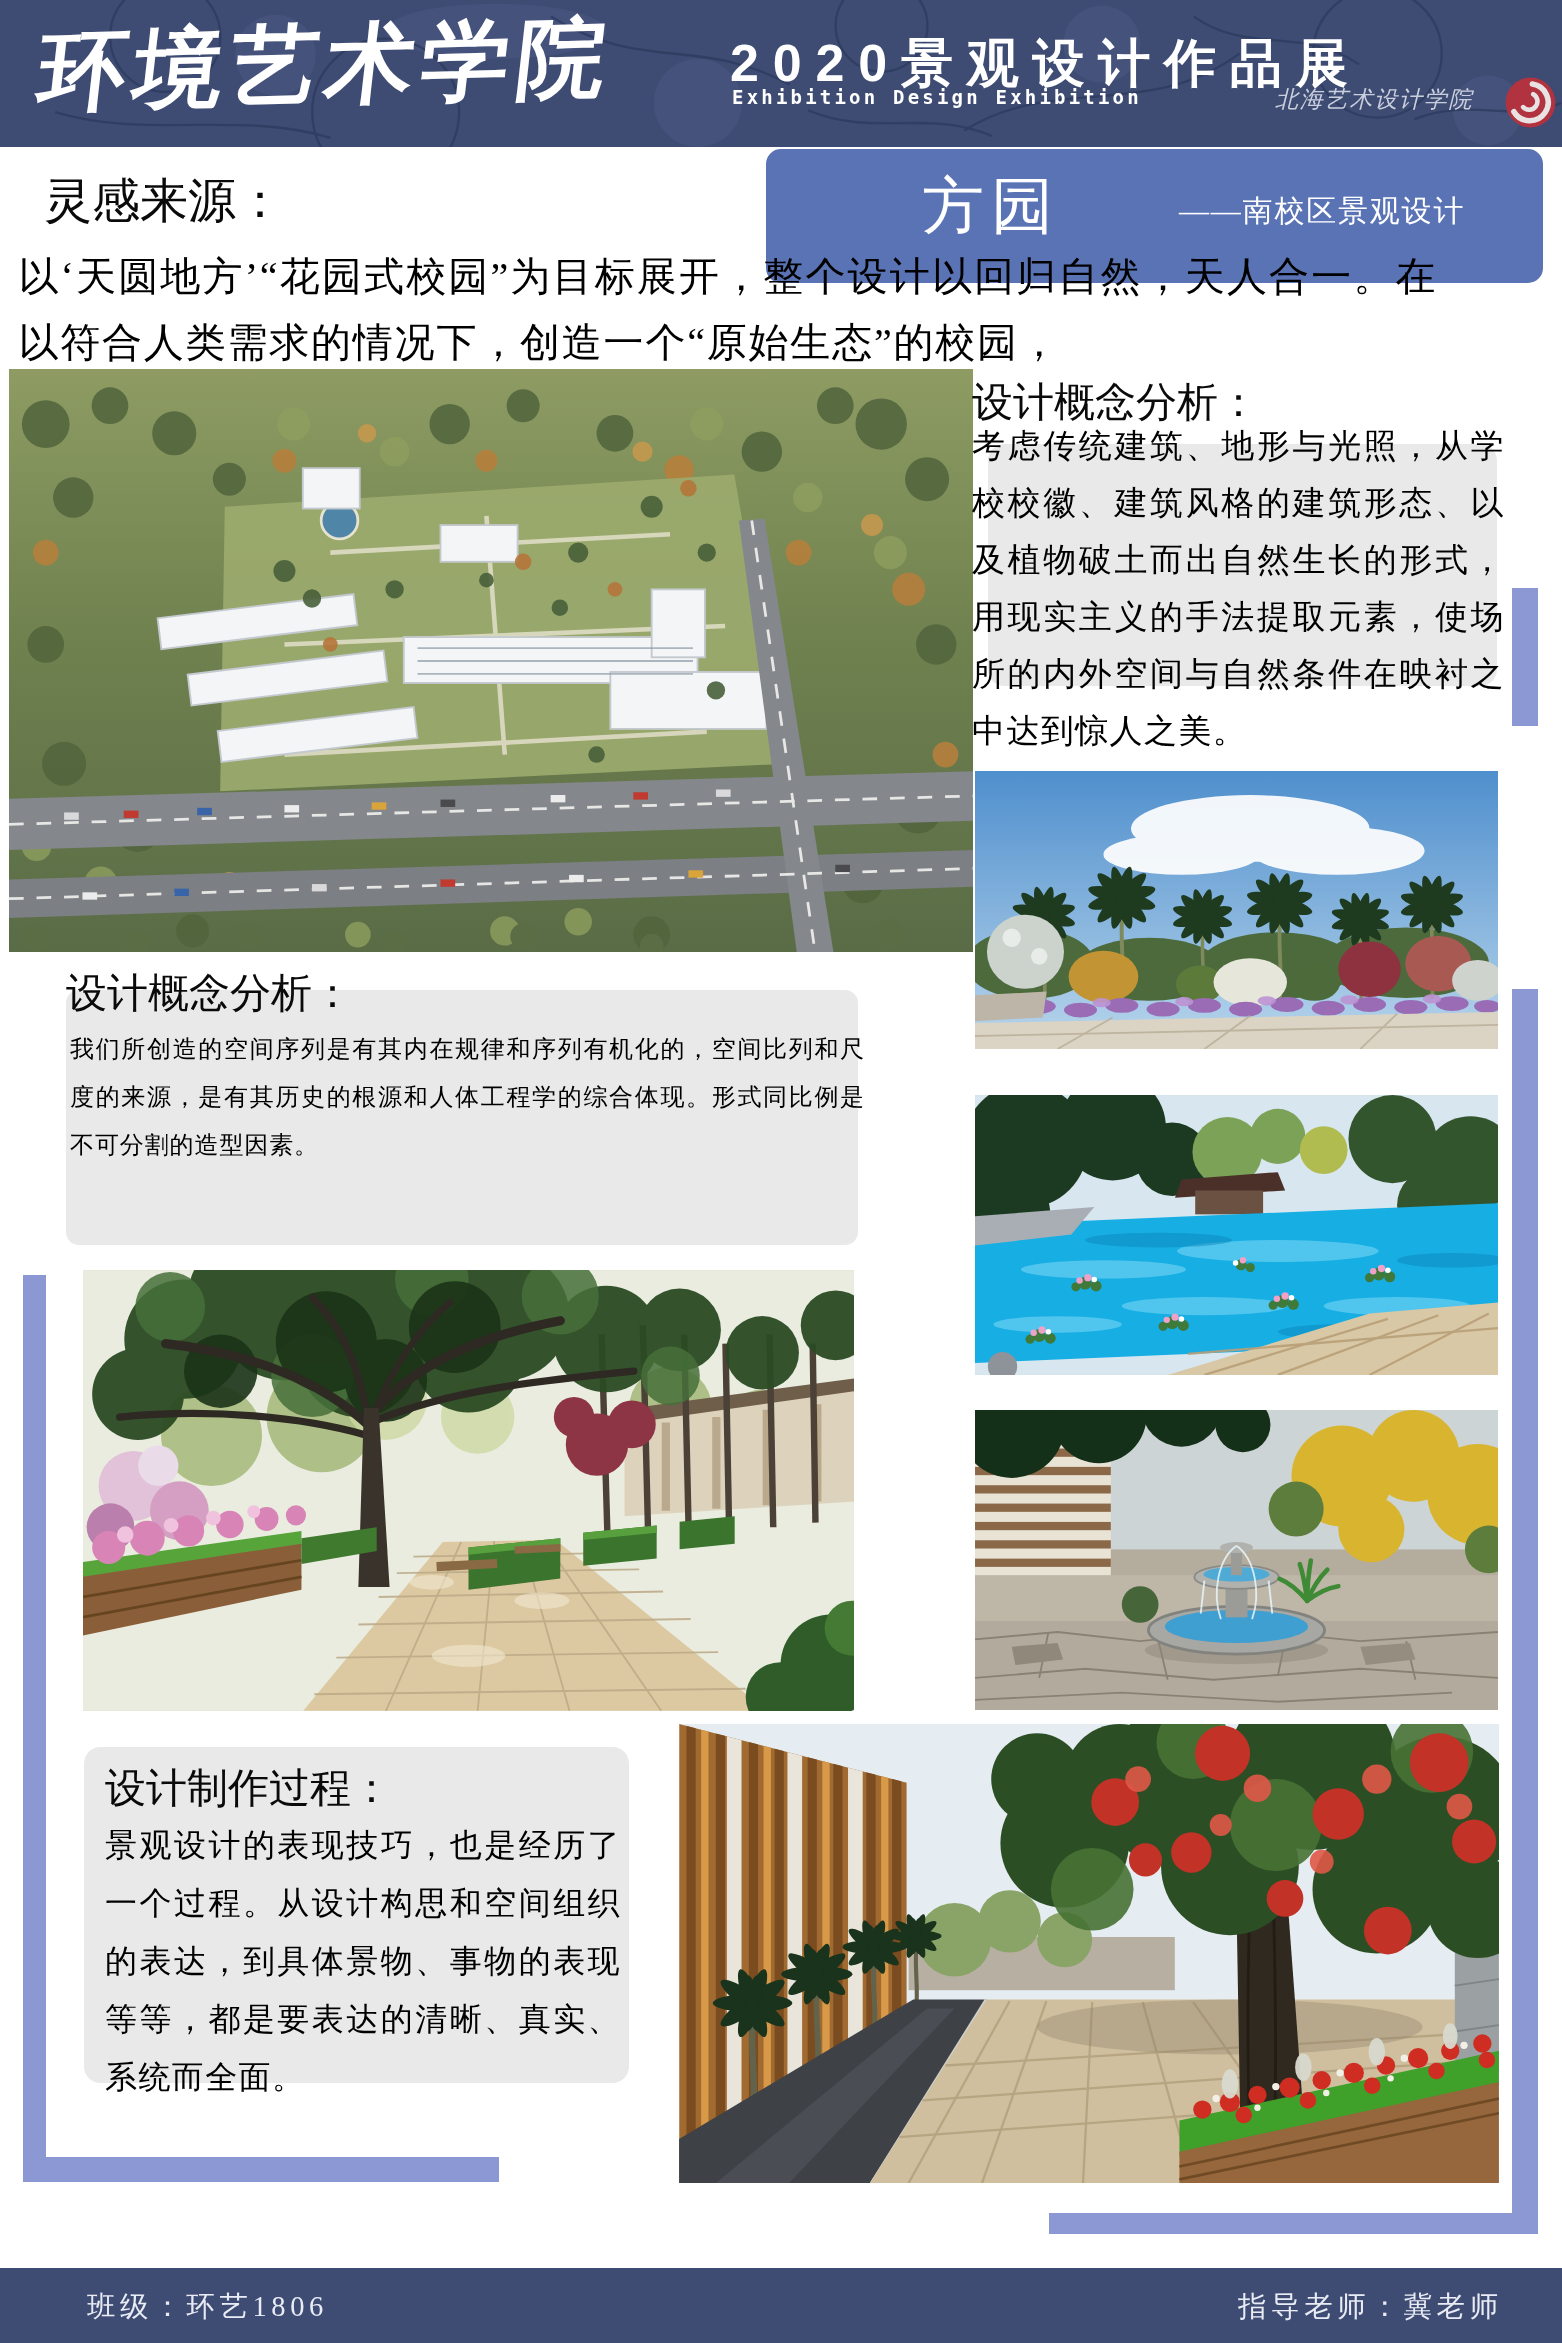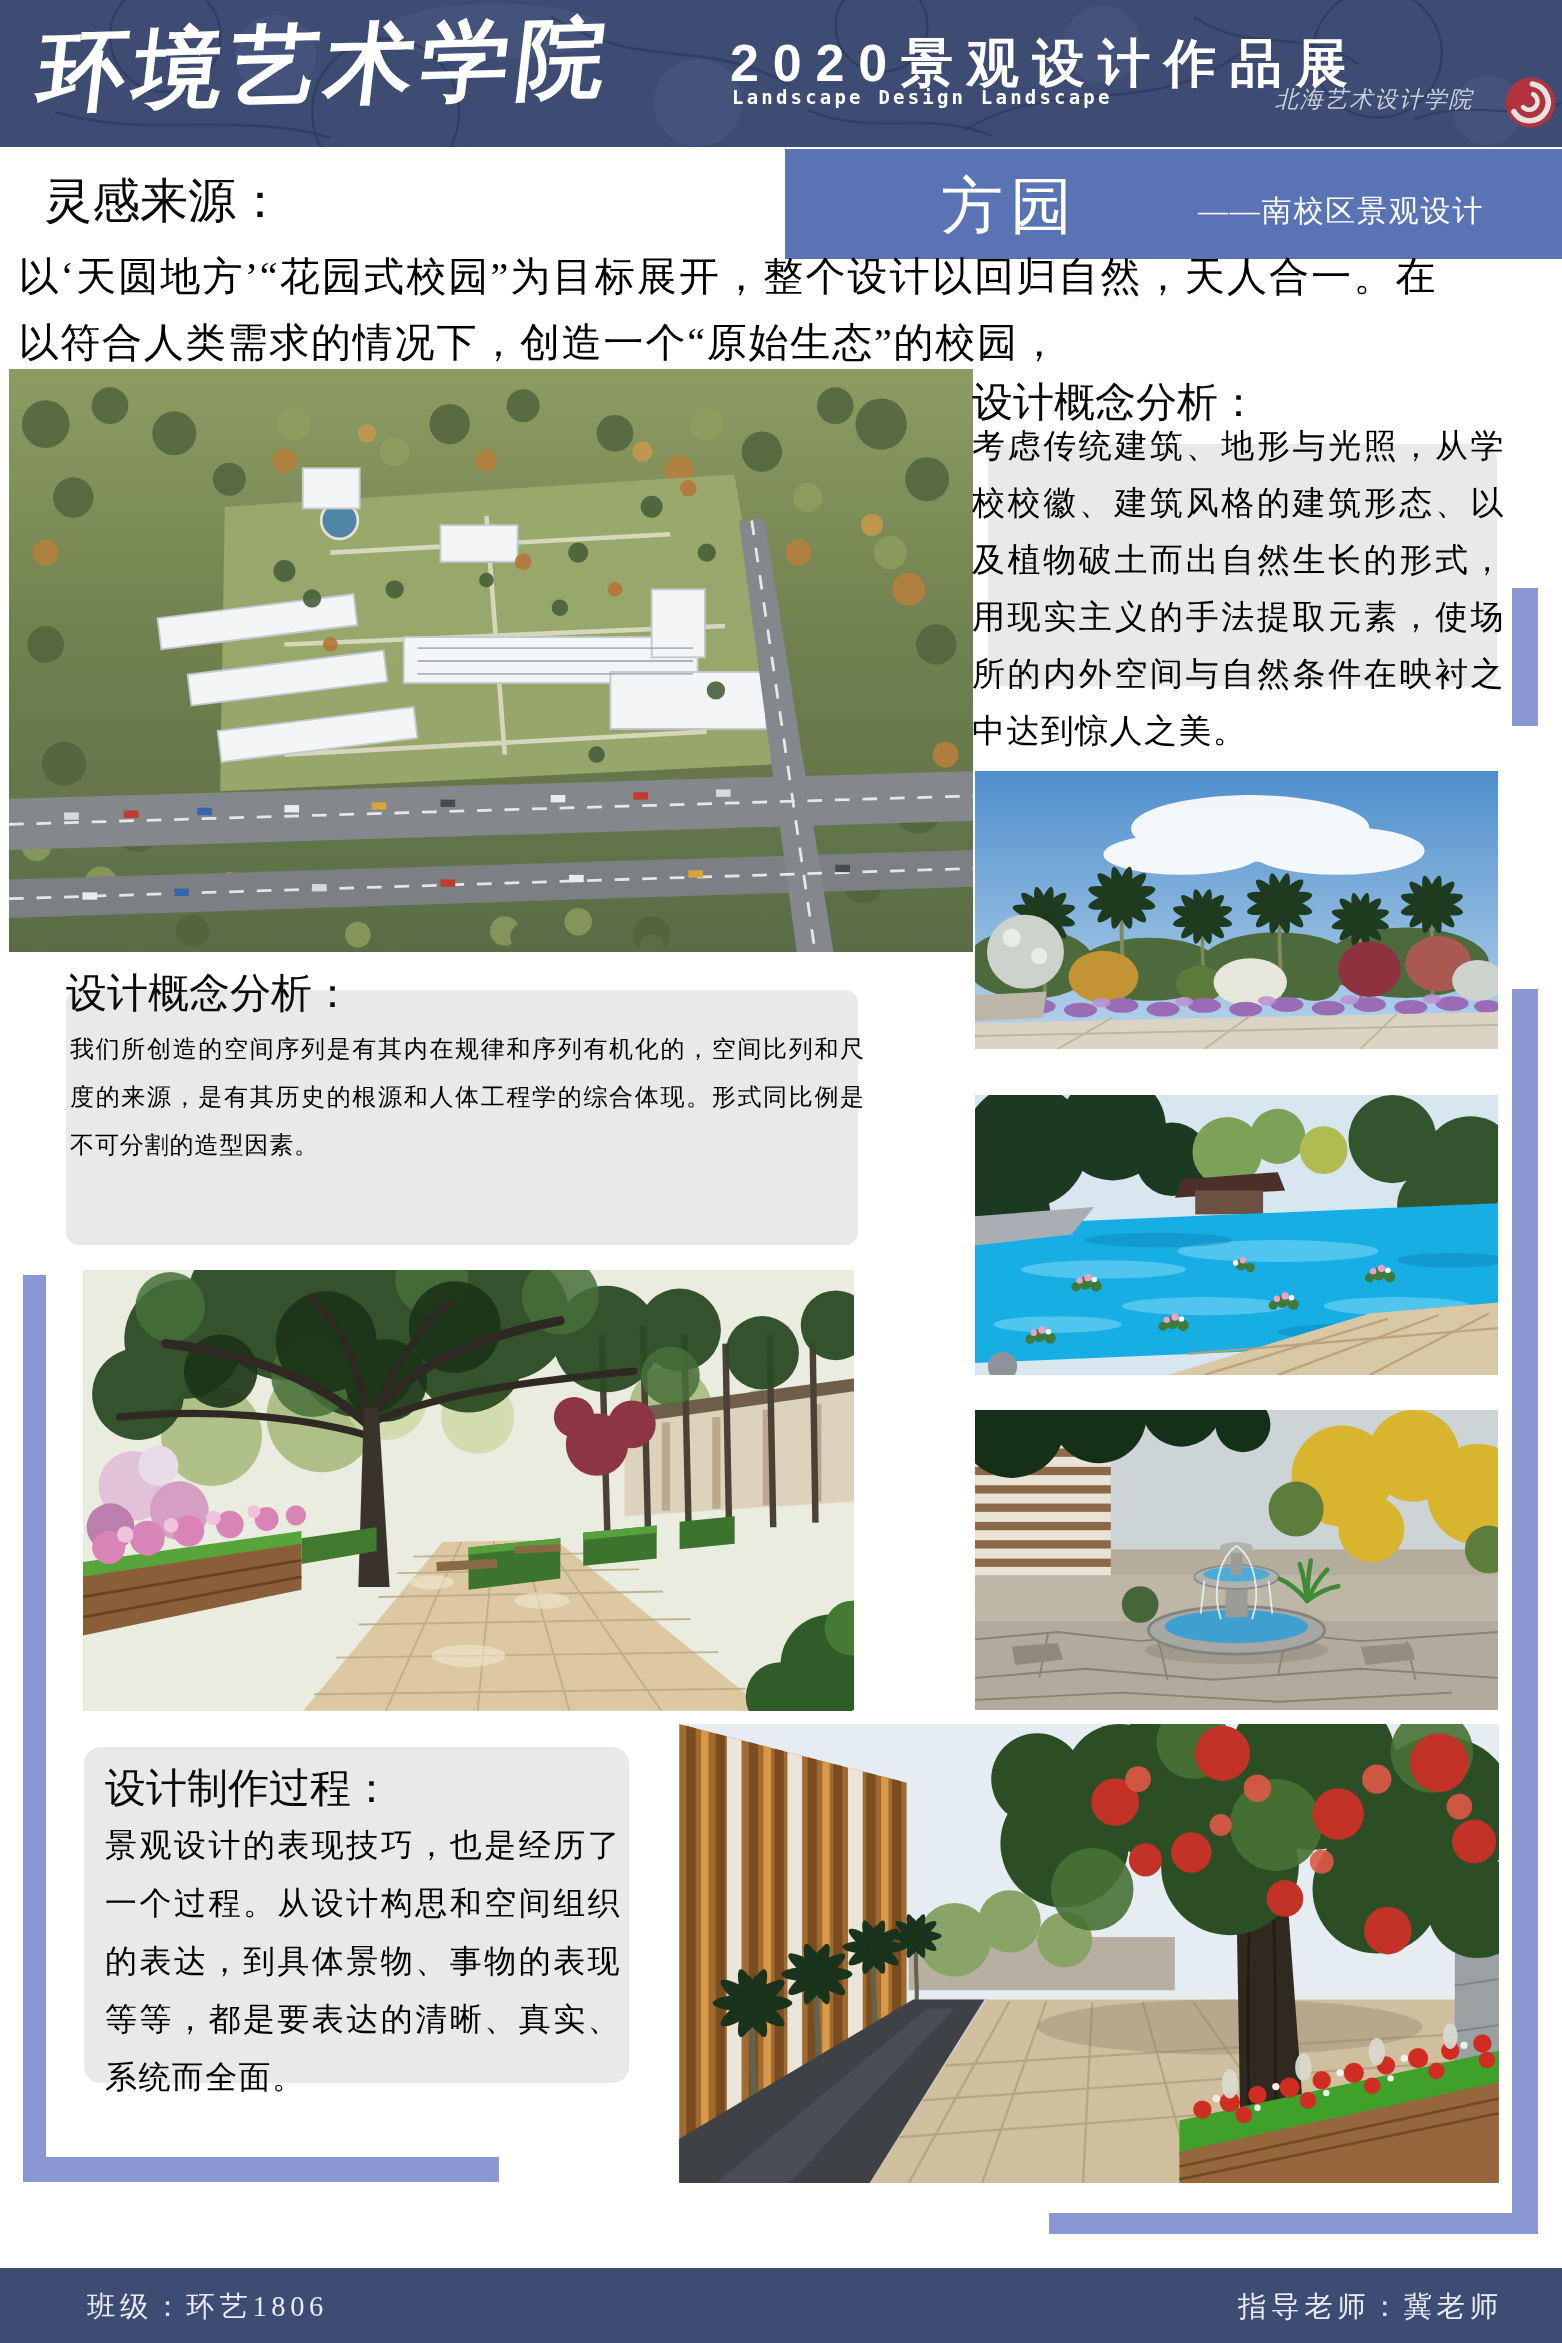--- a/index.html
+++ b/index.html
@@ -13,21 +13,21 @@
   .school-name{left:40px;top:5.5px;font-size:88px;font-weight:bold;color:#ffffff;
        letter-spacing:7.3px;transform:skewX(-8deg) rotate(-1.5deg);white-space:nowrap;}
   .exhib-title{left:730px;top:29px;font-size:52px;font-weight:600;color:#ffffff;
        letter-spacing:13.8px;font-family:"Liberation Sans","DejaVu Sans",sans-serif;white-space:nowrap;}
   .exhib-sub{left:732px;top:86px;font-size:19px;font-weight:bold;color:#ffffff;
        letter-spacing:3.2px;font-family:"DejaVu Sans Mono","Liberation Mono",monospace;white-space:nowrap;}
   .logo-text{left:1275px;top:84px;font-size:23px;color:#c9cfdd;letter-spacing:1.8px;
        font-style:italic;white-space:nowrap;}
   .logo-icon{left:1501px;top:73px;width:59px;height:59px;}
   
-  #title-box{left:785px;top:149px;width:777px;height:110px;background:#5a73b5;}
+  #title-box{left:766px;top:149px;width:777px;height:134px;background:#5a73b5;border-radius:15px;}
   .proj-title{left:156px;top:14.7px;font-size:62px;color:#ffffff;letter-spacing:7.3px;white-space:nowrap;}
   .proj-sub{left:413px;top:42px;font-size:30px;color:#ffffff;letter-spacing:1.8px;white-space:nowrap;}
   
   .h1{font-size:48px;color:#0a0a0a;white-space:nowrap;}
   .h2{font-size:41px;color:#0a0a0a;white-space:nowrap;}
   .para{color:#000;text-align:justify;}
   .panel{position:absolute;background:#e9e9e9;border-radius:16.5px;}
   .bar{position:absolute;background:#8c98d4;}
   
   #footer{left:0;top:2268px;width:1562px;height:75px;background:#3e4b72;}
@@ -53,21 +53,21 @@
       <path d="M1050,142 C1150,80 1250,132 1350,58"></path>
       <circle cx="1500" cy="58" r="70"></circle>
       <path d="M1300,18 C1360,60 1420,28 1480,70"></path>
       <path d="M60,122 C160,152 260,120 360,150"></path>
       <path d="M1540,130 C1600,105 1650,135 1700,112"></path>
       <path d="M880,120 C950,150 1010,118 1080,148"></path>
     </g>
   </svg>
   <div class="abs school-name">环境艺术学院</div>
   <div class="abs exhib-title">2020景观设计作品展</div>
-  <div class="abs exhib-sub">Landscape Design Landscape</div>
+  <div class="abs exhib-sub">Exhibition Design Exhibition</div>
   <div class="abs logo-text">北海艺术设计学院</div>
   <svg class="abs logo-icon" viewBox="-32 -32 64 64">
     <circle r="27" fill="#b23340"></circle>
     <path d="M2,-20 A20,20 0 1 1 -18,10" stroke="#e9e2e2" stroke-width="6" fill="none" stroke-linecap="round"></path>
     <path d="M3,-9 A9,9 0 1 1 -8,5" stroke="#e9e2e2" stroke-width="5" fill="none" stroke-linecap="round"></path>
   </svg>
 </div>
 
 <div id="title-box" class="abs">
   <div class="abs proj-title">方园</div>

